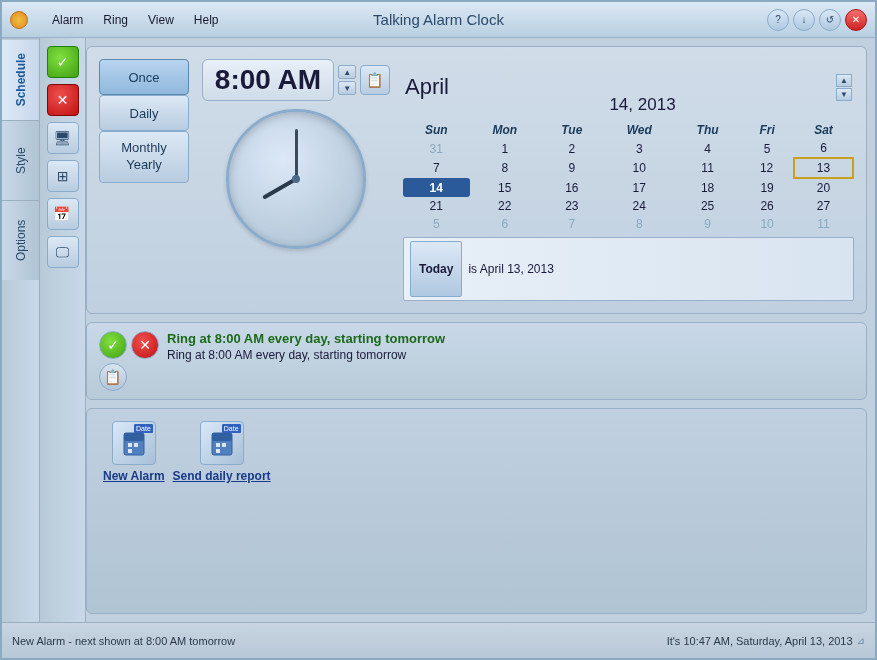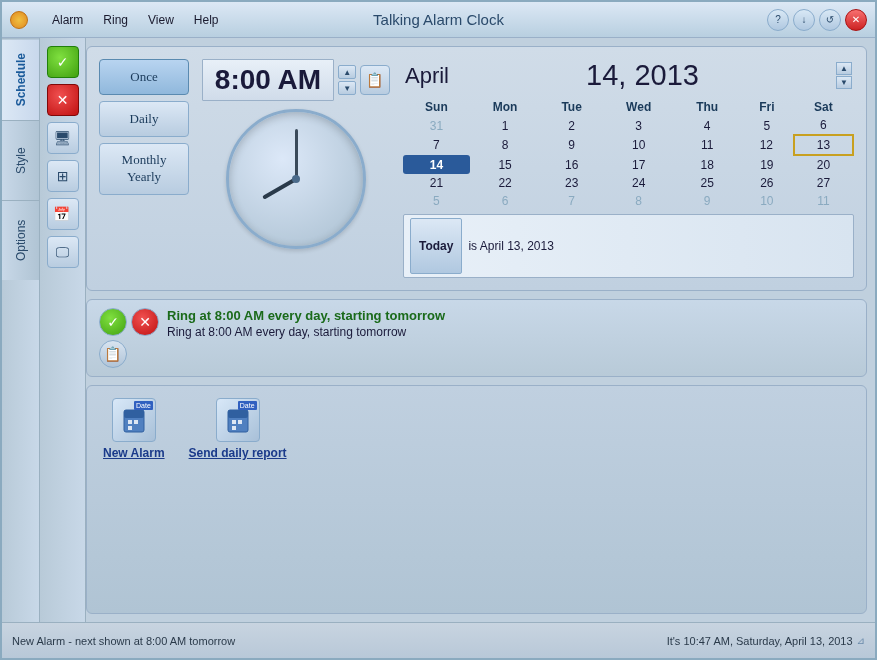--- a/index.html
+++ b/index.html
@@ -106,23 +106,21 @@
       border-radius: 6px;
       padding: 12px;
       display: flex;
       gap: 12px;
     }
 
     
     .schedule-buttons {
       display: flex;
       flex-direction: column;
-      gap: 6px;
       width: 90px;
-      font-family: Liberation Serif, serif;
     }
     .sched-btn {
       background: linear-gradient(to bottom, #dce8f5, #b8cce0);
       border: 1px solid #8aaccc;
       border-radius: 4px;
       padding: 8px 4px;
       text-align: center;
       cursor: pointer;
       font-size: 13px;
       color: #1a3a5a;
@@ -149,21 +147,21 @@
       align-items: center;
       gap: 4px;
     }
     .time-text {
       font-size: 28px;
       font-weight: bold;
       color: #1a1a3a;
       background: linear-gradient(to bottom, #e8f0f8, #d0dcea);
       border: 1px solid #9ab0c8;
       padding: 4px 12px;
-      border-radius: 1px;
+      border-radius: 6px;
       min-width: 130px;
       text-align: center;
     }
     .time-spinners {
       display: flex;
       flex-direction: column;
       gap: 2px;
     }
     .spin-btn {
       width: 18px; height: 14px;
@@ -246,34 +244,36 @@
       display: flex; align-items: center; justify-content: center;
       font-size: 8px;
       color: #2a4a6b;
     }
     .cal-month {
       font-size: 22px;
       color: #1a1a3a;
       font-weight: normal;
     }
     .cal-year {
-      font-size: 29px;
+      font-size: 17px;
       color: #1a1a3a;
+      margin-top: 36px;
     }
     .cal-table {
       width: 100%;
       border-collapse: collapse;
       font-size: 12px;
     }
     .cal-table th {
       color: #1a3a5a;
       font-weight: bold;
       text-align: center;
       padding: 2px 6px;
       font-size: 12px;
+      font-style: italic;
     }
     .cal-table td {
       text-align: center;
       padding: 2px 4px;
       cursor: pointer;
       border-radius: 2px;
       color: #1a1a3a;
       min-width: 28px;
     }
     .cal-table td.other-month { color: #8aaac0; }
@@ -354,21 +354,21 @@
       font-size: 12px;
     }
 
     
     .bottom-panel {
       background: linear-gradient(to bottom, #c0d0e0, #b0c4d4);
       border: 1px solid #9ab0c8;
       border-radius: 6px;
       padding: 12px 16px;
       display: flex;
-      gap: 24px;
+      gap: 8px;
       flex: 1;
     }
     .shortcut-item {
       display: flex;
       flex-direction: column;
       align-items: center;
       gap: 4px;
       cursor: pointer;
     }
     .shortcut-icon {

